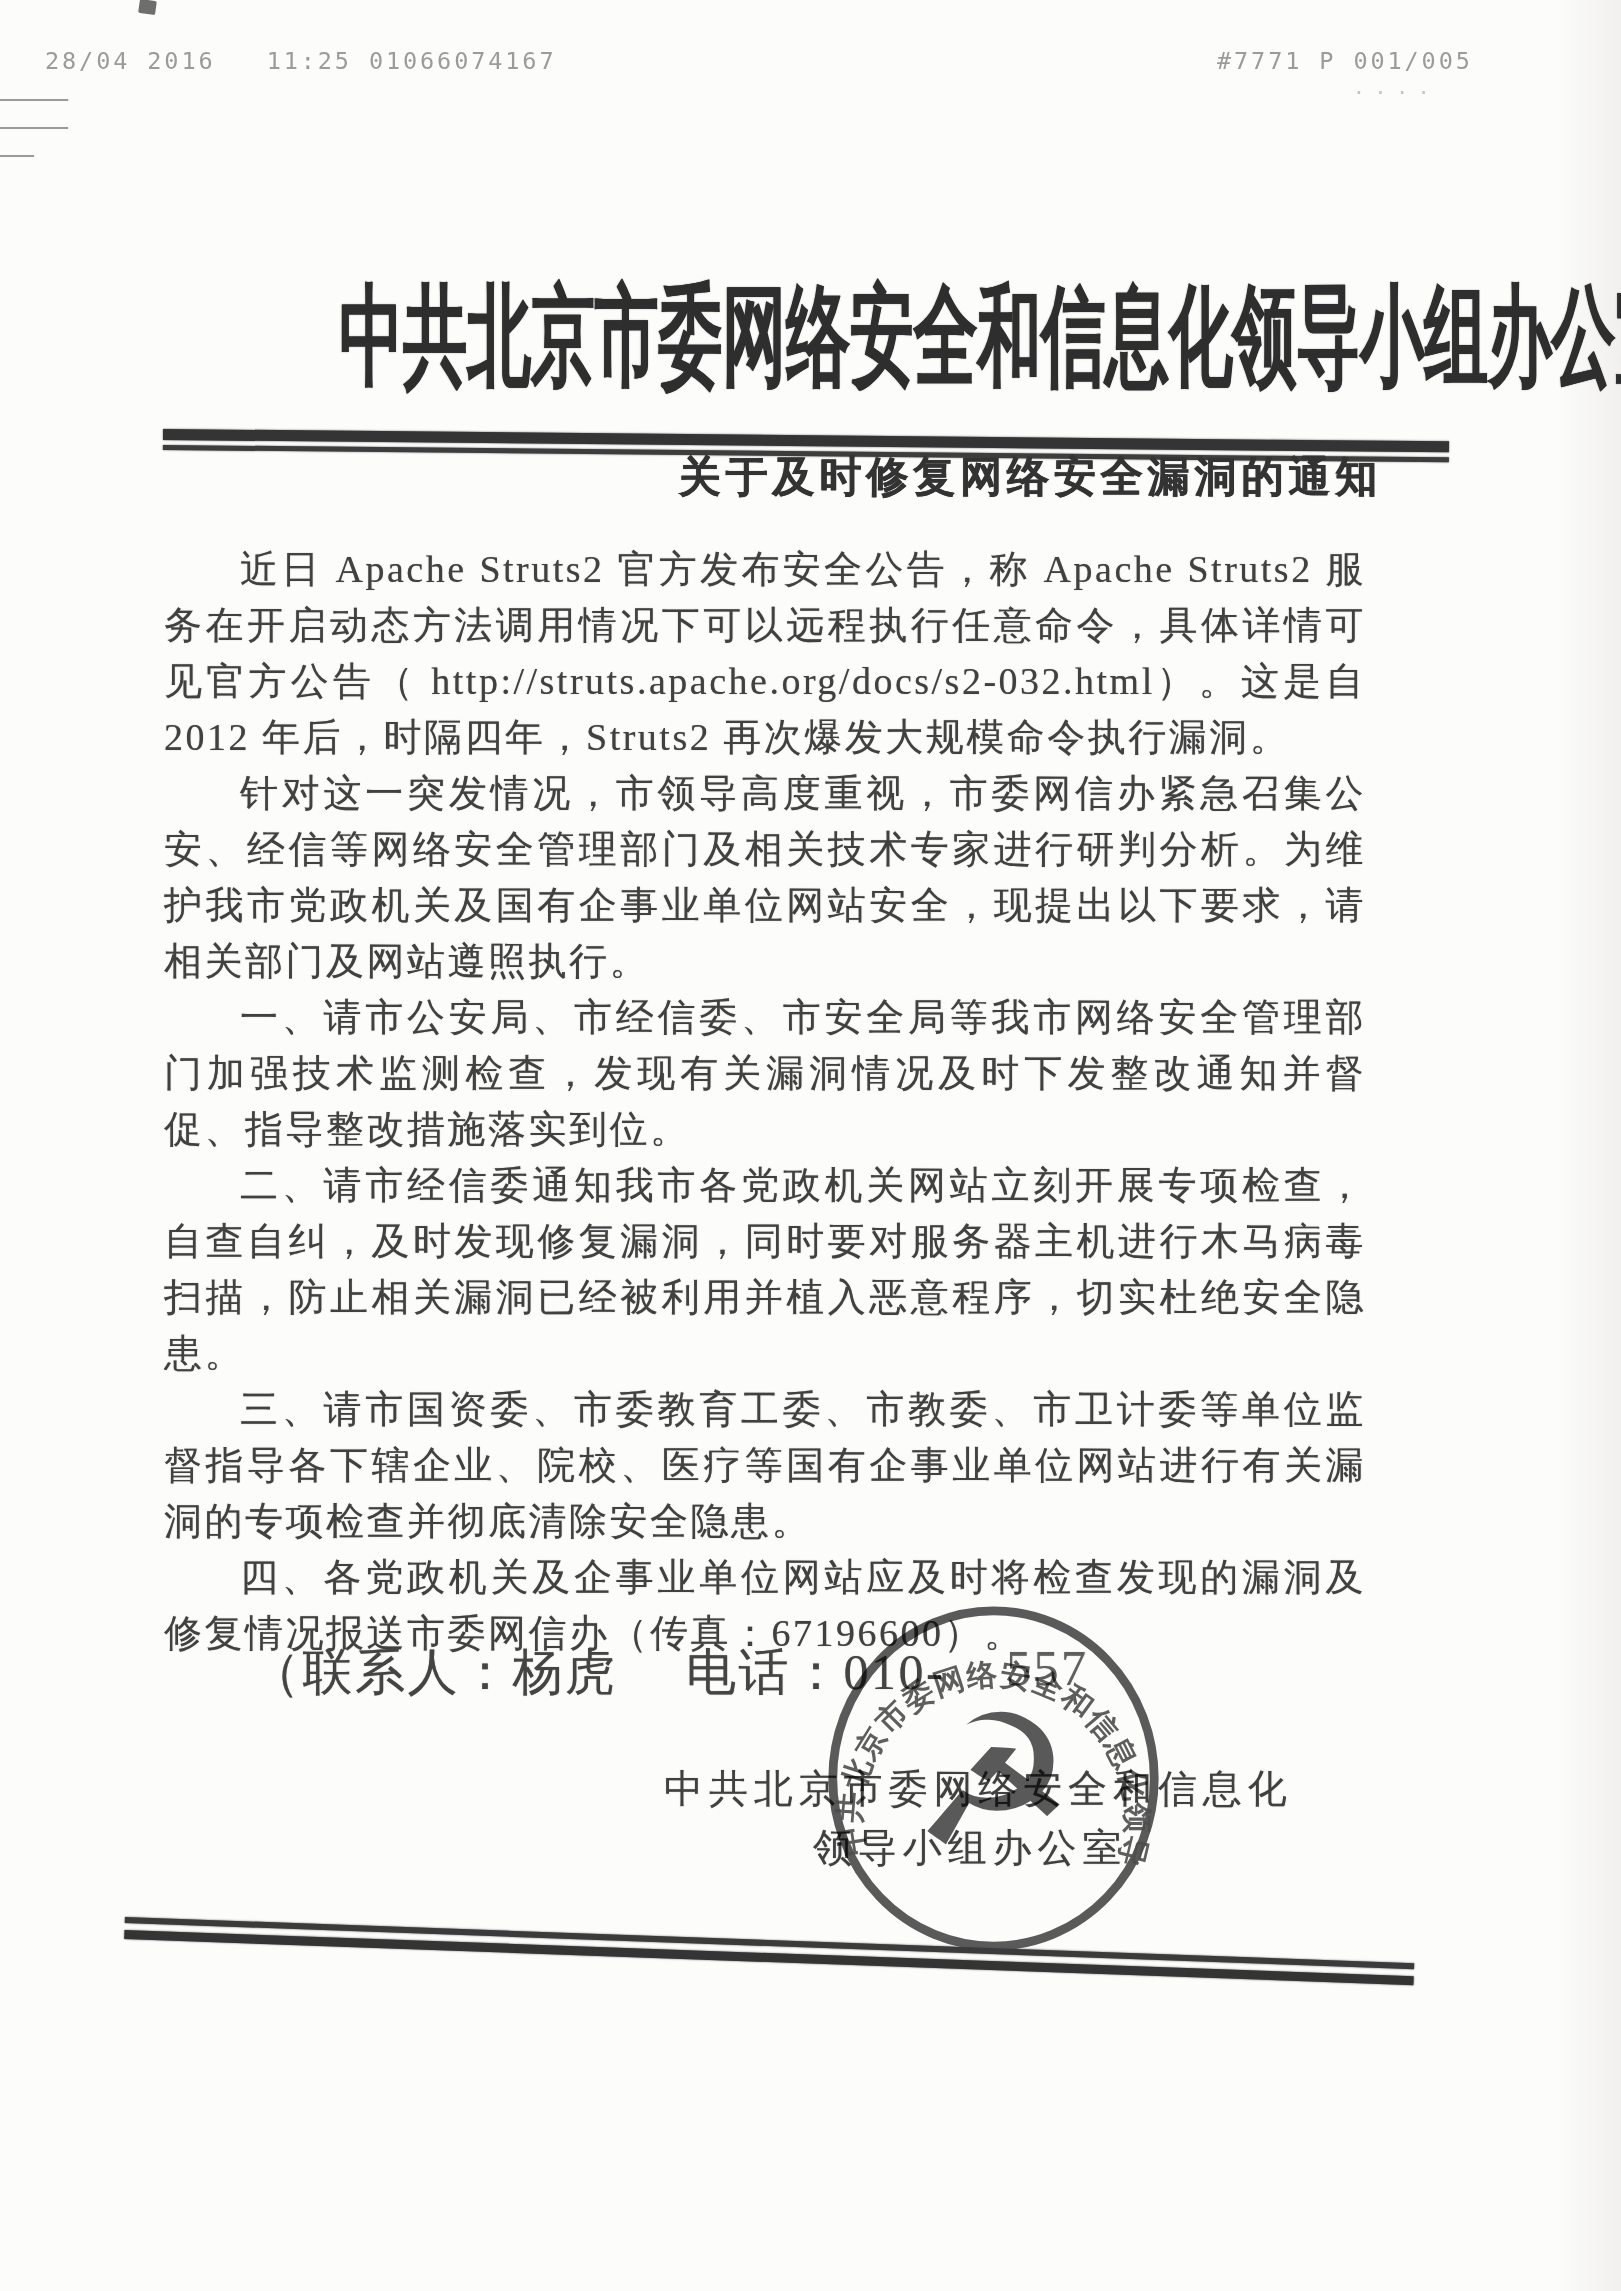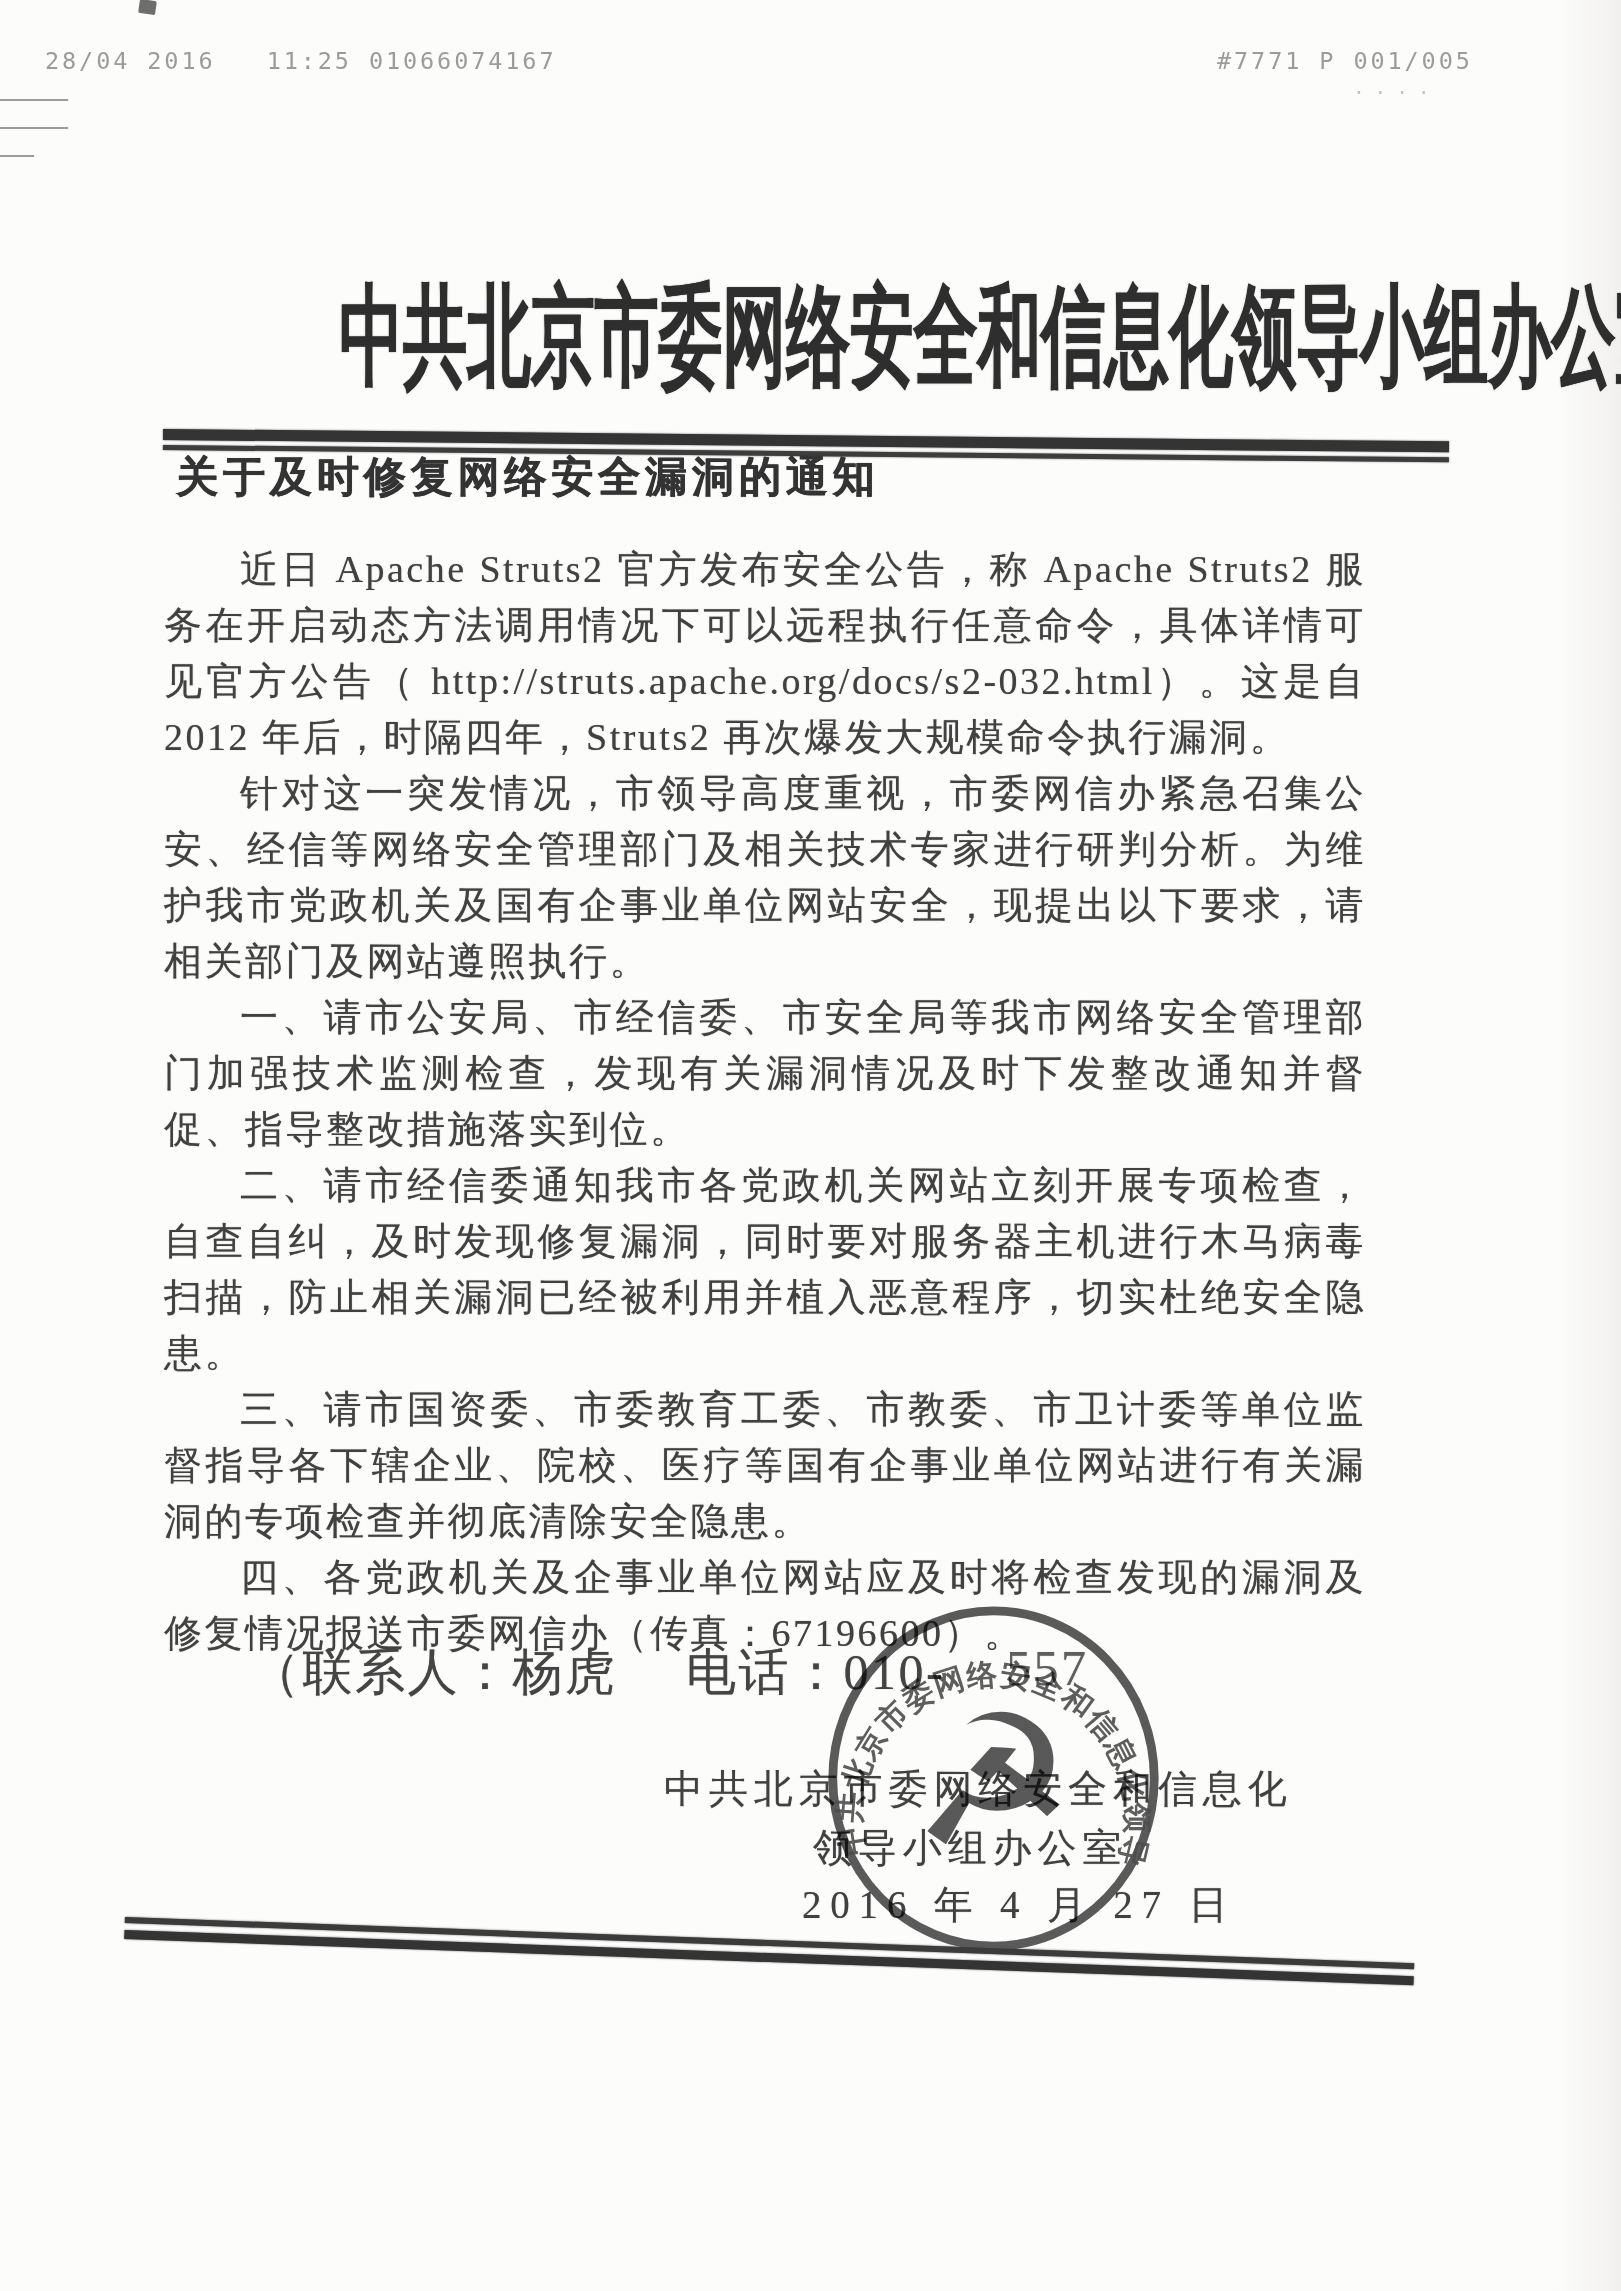--- a/index.html
+++ b/index.html
@@ -39,21 +39,21 @@
     margin:0;
   }
   .title-rule{
     position:absolute;left:163px;top:429px;width:1286px;
     transform:rotate(0.55deg);transform-origin:left center;
   }
   .title-rule .bar1{height:10.8px;background:#343434;box-shadow:0 0 2px #555;}
   .title-rule .bar2{height:4.9px;background:#3d3d3d;margin-top:4.9px;box-shadow:0 0 2px #666;}
   .doc-title{
     position:absolute;left:176px;top:449px;width:1206px;
-    text-align:left;font-size:42px;font-weight:bold;color:#333;
+    text-align:right;font-size:42px;font-weight:bold;color:#333;
     letter-spacing:4.9px;margin:0;
     text-shadow:0.6px 0 0 #333,0 0 1px rgba(40,40,40,.6);
   }
   
   .body-text{
     position:absolute;left:164px;top:541px;width:1202px;
     font-size:38px;line-height:56px;letter-spacing:2.5px;
     text-align:justify;text-justify:inter-character;word-break:break-all;
     color:#414141;text-shadow:0 0 1px rgba(55,55,55,.55);
   }
@@ -124,21 +124,20 @@
   </div>
 
   <div class="contact-line">
     <span class="contact-person">（联系人：杨虎</span>
     <span class="contact-phone">电话：010-</span>
     <span class="phone-fragment">557</span>
   </div>
 
   <div class="sig-line1">中共北京市委网络安全和信息化</div>
   <div class="sig-line2">领导小组办公室</div>
-  <div class="sig-date">2016 年 4 月 27 日</div>
 
   <svg class="stamp" viewBox="0 0 352 362" xmlns="http://www.w3.org/2000/svg">
     <defs>
       <path id="ringPath" d="M 45,258 A 136,136 0 1 1 307,258" fill="none"></path>
     </defs>
     <ellipse cx="176" cy="181" rx="164" ry="171" fill="none" stroke="#3a3a3a" stroke-width="9" opacity="0.92"></ellipse>
     <text font-size="31" font-weight="bold" fill="#3a3a3a" letter-spacing="1" font-family="Liberation Serif, DejaVu Serif, serif" opacity="0.9">
       <textPath href="#ringPath" startOffset="0">中共北京市委网络安全和信息化领导小组办公室</textPath>
     </text>
     <text x="176" y="248" font-size="185" text-anchor="middle" fill="#333333" opacity="0.9" font-family="DejaVu Sans, sans-serif">☭</text>

